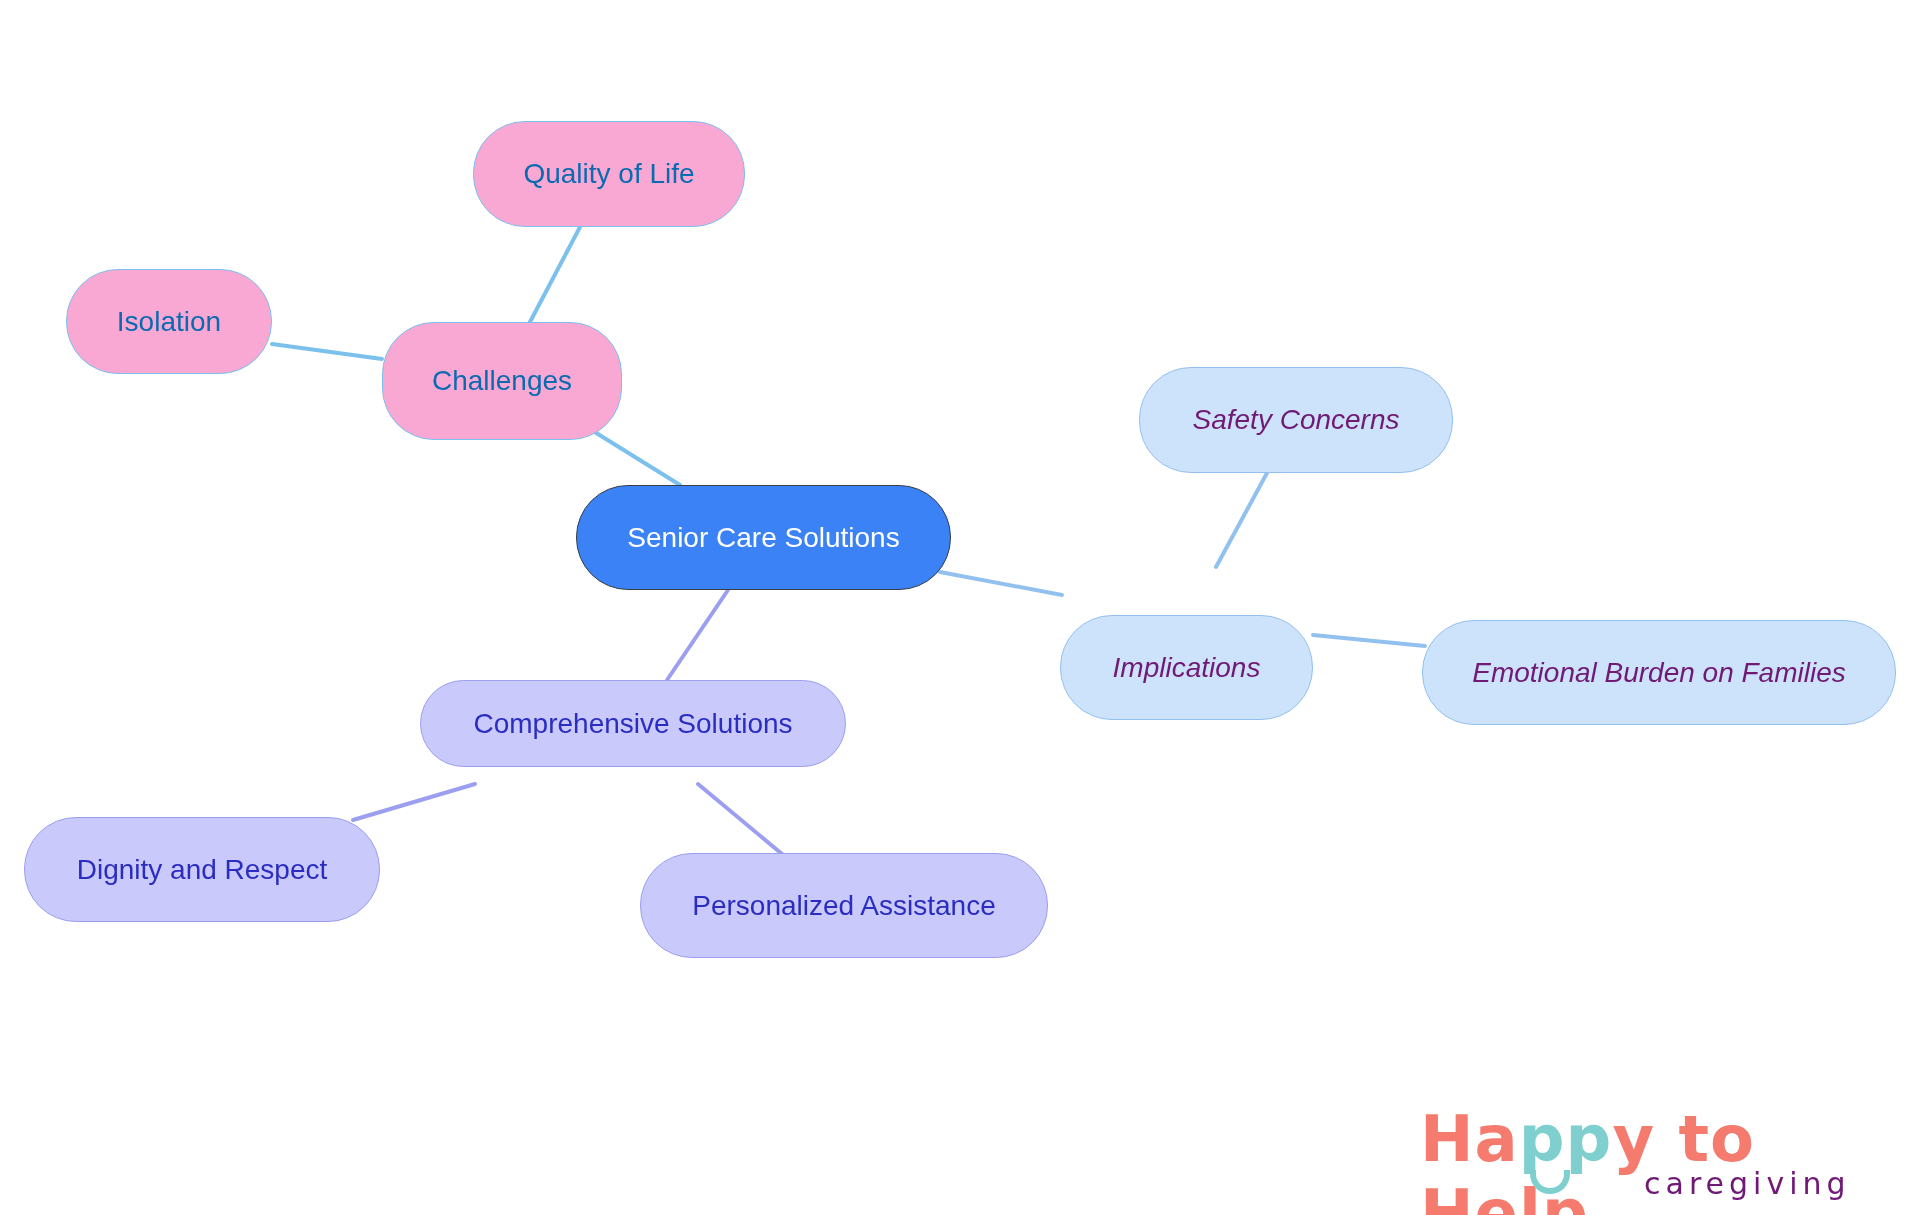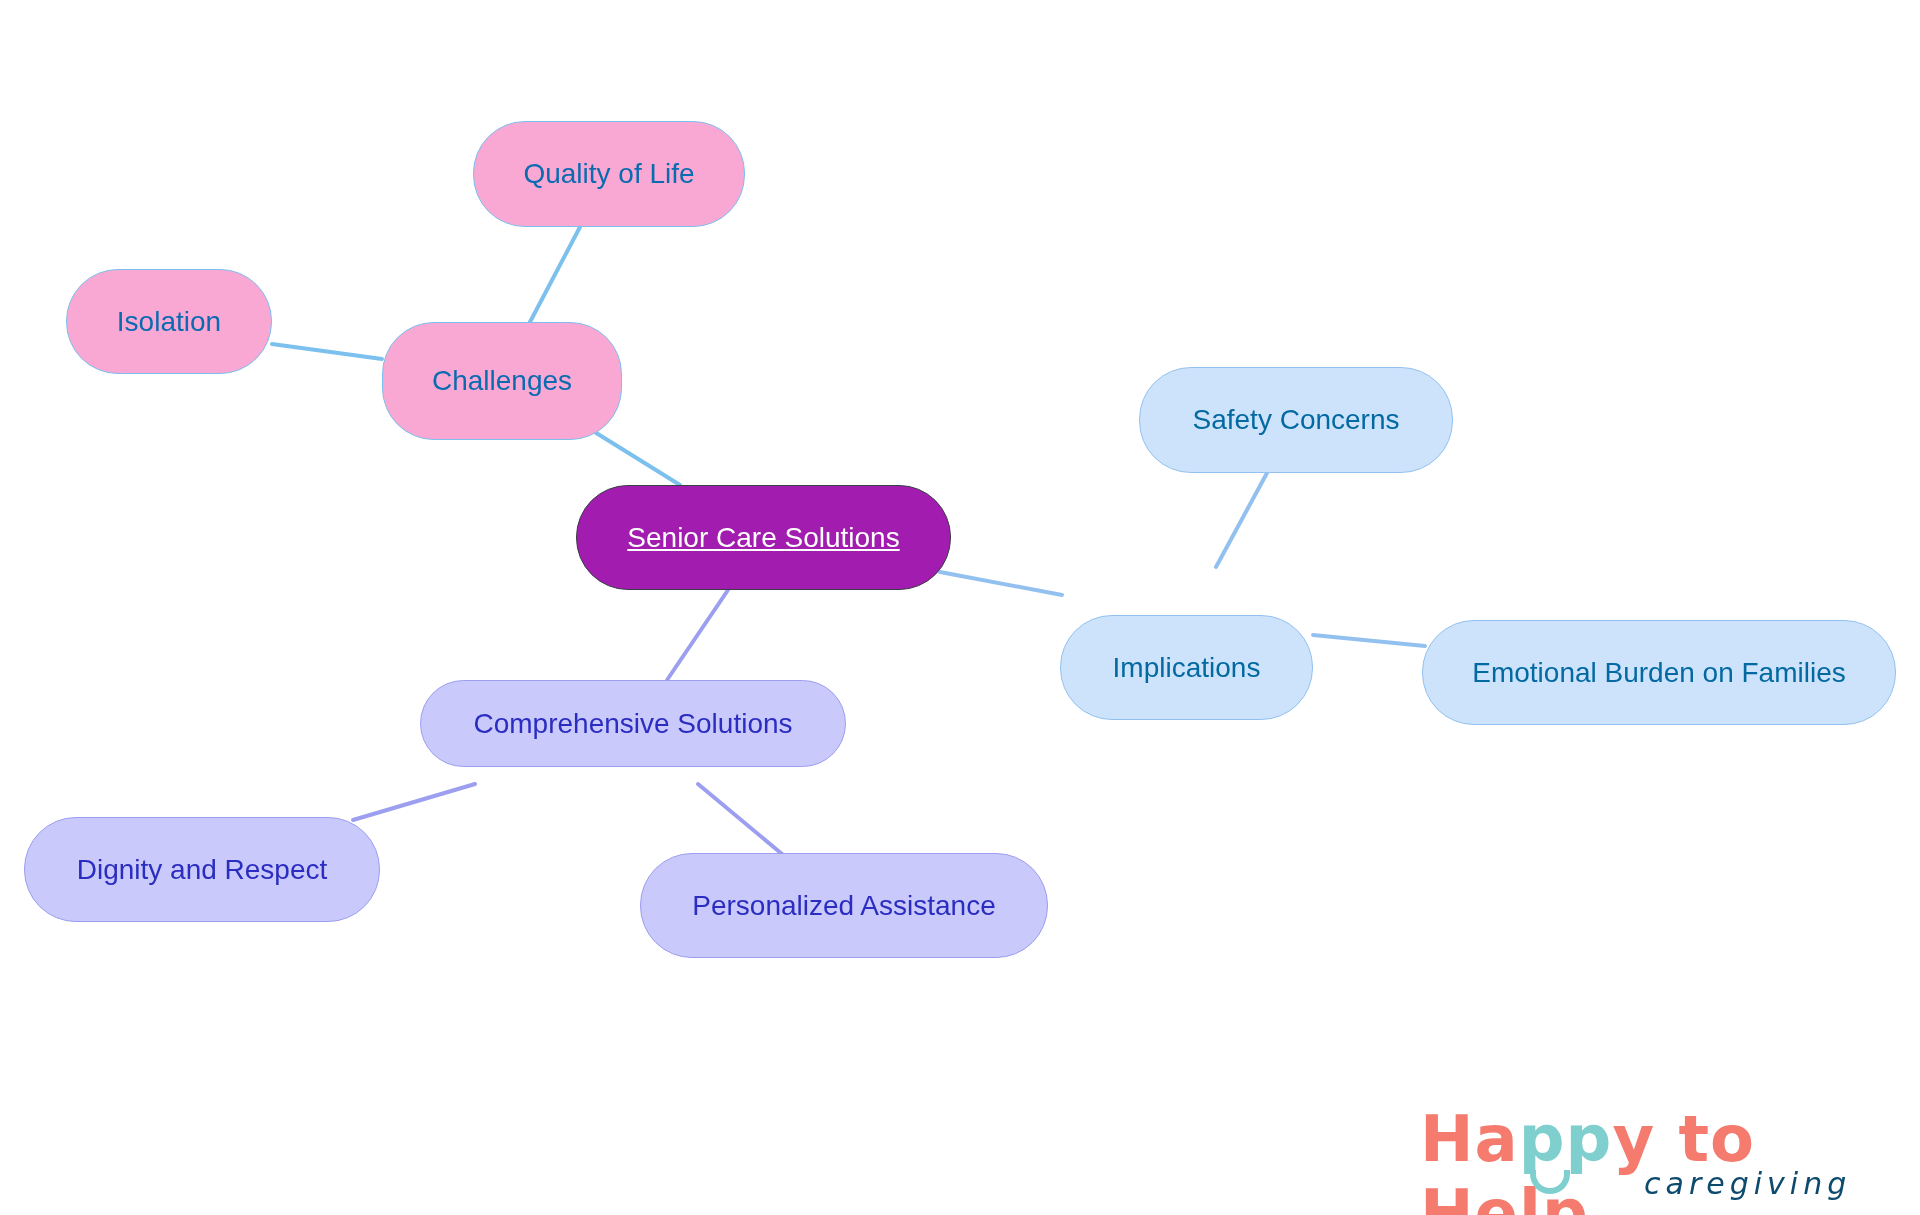--- a/index.html
+++ b/index.html
@@ -2,30 +2,30 @@
 <html><head>
 <meta charset="utf-8">
 <style>
   html, body { margin:0; padding:0; background:#ffffff; }
   body { width:1920px; height:1215px; position:relative; overflow:hidden;
          font-family:"Liberation Sans", "DejaVu Sans", sans-serif; }
   svg.edges { position:absolute; left:0; top:0; width:1920px; height:1215px; }
   .node { position:absolute; box-sizing:border-box; border-radius:52px;
           display:flex; align-items:center; justify-content:center;
           font-size:28px; white-space:nowrap; border:1.5px solid; }
-  .n-root { background:#a21caf; border-color:#3a3f47; color:#ffffff;text-decoration:underline; }
+  .n-root { background:#3b82f6; border-color:#3a3f47; color:#ffffff; }
   .n-sky { background:#f9a8d4; border-color:#7cc0ee; color:#0a6bb0; }
-  .n-blue { background:#cde3fb; border-color:#93c1ef; color:#0369a1; }
+  .n-blue { background:#cde3fb; border-color:#93c1ef; color:#701a75;font-style:italic; }
   .n-violet { background:#c9cafb; border-color:#9c9ef0; color:#2b2cc0; }
   .logo { position:absolute; left:1420px; top:1100px; width:460px; height:105px; }
   .logo-main { position:absolute; left:0; top:2px; font-size:64px; font-weight:bold;
                letter-spacing:1px; color:#f47b6d; font-family:"DejaVu Sans", sans-serif; }
   .logo-main .teal { color:#7fcfcf; }
   .logo-sub { position:absolute; left:224px; top:66px; font-size:30px; letter-spacing:5px;
-              color:#0c4a6e; font-family:"DejaVu Sans", sans-serif;font-style:italic; }
+              color:#701a75; font-family:"DejaVu Sans", sans-serif; }
   .smile { position:absolute; left:110px; top:70px; width:40px; height:24px;
            border:6px solid #7fcfcf; border-top:none; border-radius:0 0 26px 26px; box-sizing:border-box; }
 </style>
 </head>
 <body>
 
 <svg class="edges" viewBox="0 0 1920 1215">
   <g stroke-width="4" fill="none" stroke-linecap="round">
     <line x1="680" y1="485" x2="585" y2="426" stroke="#7cc0ee"></line>
     <line x1="530" y1="322" x2="580" y2="227" stroke="#7cc0ee"></line>

